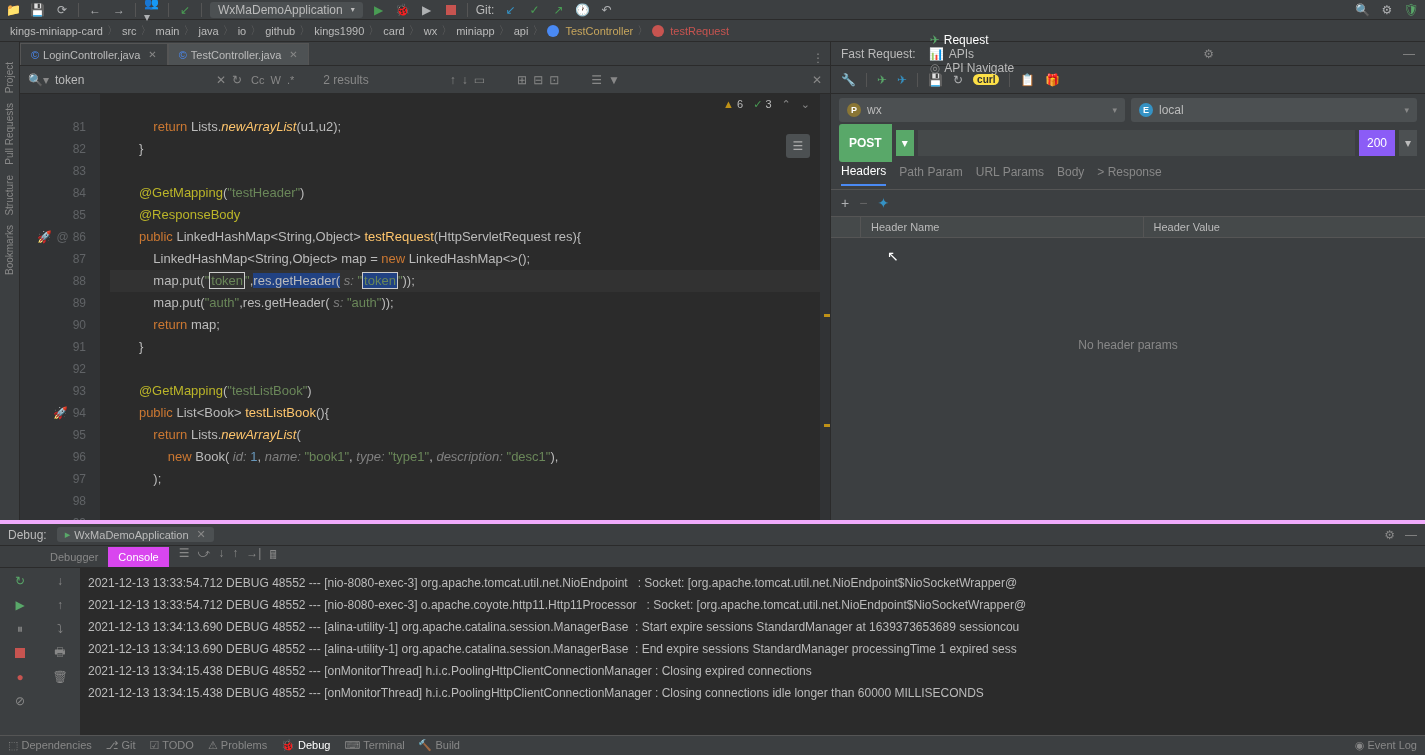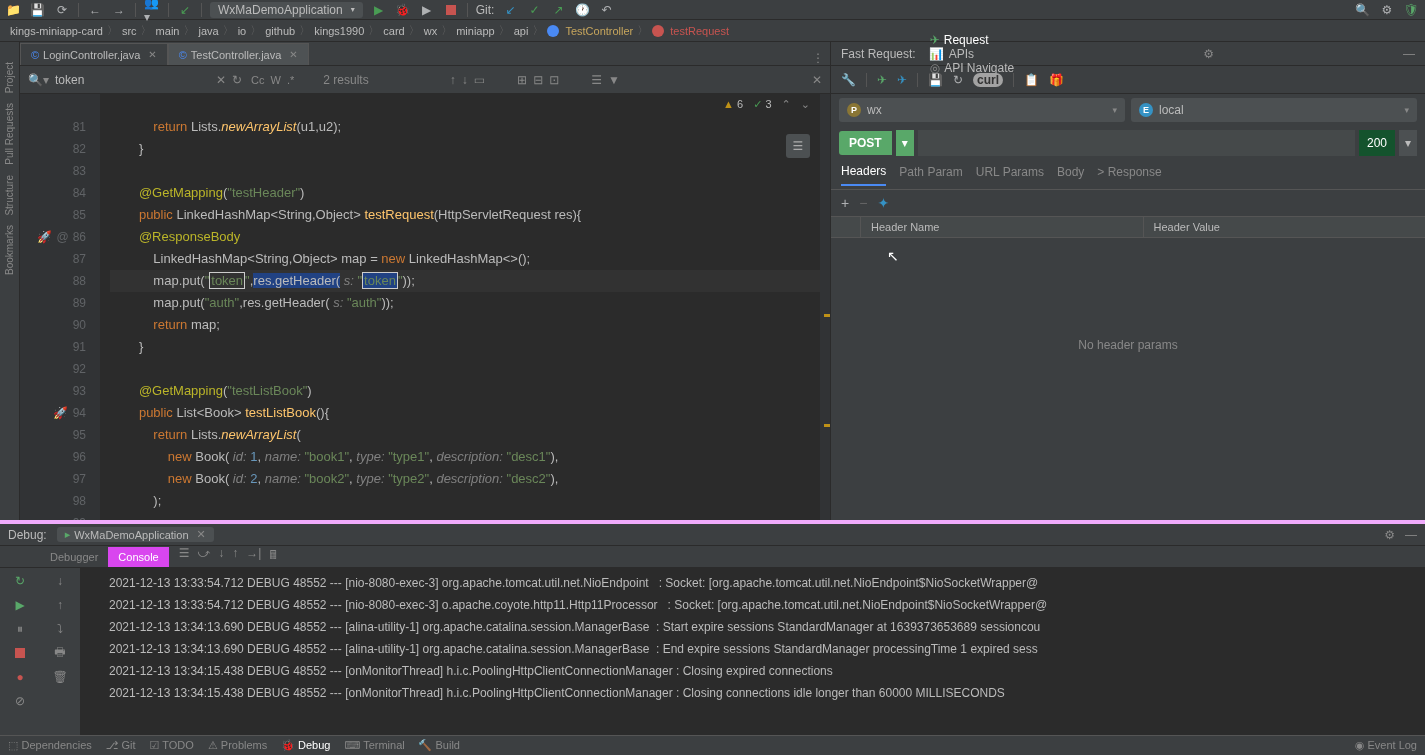--- a/index.html
+++ b/index.html
@@ -79,34 +79,34 @@
 .rp-header { height:24px; display:flex; align-items:center; padding:0 10px; gap:14px; border-bottom:1px solid #2b2b2b; }
 .rp-title { color:#bbb; }
 .rp-tab { display:flex; align-items:center; gap:4px; cursor:pointer; }
 .rp-tab.active { color:#fff; }
 .rp-gear { margin-left:auto; color:#888; }
 
 .rp-toolbar { height:28px; display:flex; align-items:center; padding:0 10px; gap:10px; border-bottom:1px solid #2b2b2b; }
 .rp-tb-icon { color:#afb1b3; cursor:pointer; }
 .send-green { color:#59a869; }
 .send-blue { color:#3592c4; }
-.curl-badge { background:#a3a3a3; color:#333; border-radius:8px; padding:0 4px; font-size:12px; font-weight:bold; }
+.curl-badge { background:#fde047; color:#333; border-radius:8px; padding:0 4px; font-size:10px; font-weight:bold; }
 
 .rp-selects { height:32px; display:flex; align-items:center; padding:0 8px; gap:6px; }
 .sel { flex:1; background:#4c5052; height:24px; display:flex; align-items:center; padding:0 8px; border-radius:3px; cursor:pointer; }
 .sel::after { content:'▾'; margin-left:auto; font-size:9px; color:#888; }
 .sel-badge { width:14px; height:14px; border-radius:50%; display:inline-flex; align-items:center; justify-content:center; font-size:9px; margin-right:6px; font-weight:bold; }
 .badge-p { background:#8a7635; color:#fff; }
 .badge-e { background:#3592c4; color:#fff; }
 
 .rp-url { height:34px; display:flex; align-items:center; padding:0 8px; gap:4px; }
-.method-sel { background:#59a869; color:#fff; height:24px; padding:0 10px; display:flex; align-items:center; border-radius:3px 0 0 3px; cursor:pointer; font-weight:bold; }
+.method-sel { background:#59a869; color:#fff; height:38px; padding:0 10px; display:flex; align-items:center; border-radius:3px 0 0 3px; cursor:pointer; font-weight:bold; }
 .method-dd { background:#59a869; height:26px; width:18px; display:flex; align-items:center; justify-content:center; color:#fff; cursor:pointer; }
 .url-input { flex:1; height:26px; background:#45494a; border:none; padding:0 8px; color:#bbb; outline:none; }
-.status-code { background:#14532d; color:#fff; height:26px; padding:0 8px; display:flex; align-items:center; }
+.status-code { background:#8b5cf6; color:#fff; height:26px; padding:0 8px; display:flex; align-items:center; }
 .status-dd { background:#4c5052; height:26px; width:18px; display:flex; align-items:center; justify-content:center; cursor:pointer; }
 
 .rp-tabs2 { height:30px; display:flex; align-items:center; padding:0 10px; gap:13px; border-bottom:1px solid #555; }
 .rp-tab2 { cursor:pointer; color:#888; padding-bottom:6px; }
 .rp-tab2.active { color:#fff; border-bottom:2px solid #4a8af4; }
 
 .rp-actions { height:26px; display:flex; align-items:center; padding:0 10px; gap:10px; }
 .plus { color:#afb1b3; cursor:pointer; font-size:14px; }
 .minus { color:#666; }
 
@@ -125,21 +125,21 @@
 .debug-app { background:#4c5052; padding:1px 8px; border-radius:3px; display:flex; align-items:center; gap:4px; font-size:11px; }
 .debug-tabs { height:22px; background:#3c3f41; display:flex; align-items:center; border-bottom:1px solid #2b2b2b; padding-left:40px; }
 .dt-tab { padding:0 10px; height:20px; display:flex; align-items:center; cursor:pointer; color:#888; font-size:11px; }
 .dt-tab.active { background:#d946ef; color:#fff; }
 .dt-icons { display:flex; gap:8px; margin-left:10px; color:#888; }
 
 .debug-body { flex:1; display:flex; }
 .debug-side { width:40px; background:#3c3f41; display:flex; flex-direction:column; align-items:center; padding-top:4px; gap:6px; }
 .ds-icon { width:18px; height:18px; color:#888; cursor:pointer; display:flex; align-items:center; justify-content:center; }
 .ds-stop { background:#c75450; width:10px; height:10px; }
-.console { flex:1; padding:4px 8px; font-size:12px; line-height:22px; overflow:hidden; color:#bbb;margin-left:21px; }
+.console { flex:1; padding:4px 8px; font-size:12px; line-height:22px; overflow:hidden; color:#bbb; }
 .console-line { white-space:pre; }
 
 
 .bottom-bar { height:20px; background:#3c3f41; display:flex; align-items:center; padding:0 8px; gap:14px; border-top:1px solid #555; font-size:11px; position:absolute; bottom:0; width:100%; }
 .bb-item { display:flex; align-items:center; gap:4px; color:#888; cursor:pointer; }
 .bb-item.active { color:#fff; }
 </style>
 </head>
 <body>
 
@@ -307,33 +307,32 @@
           <div class="gut-row">
             <span>99</span>
           </div>
         </div>
       <div class="code" id="code">
           <div class="code-line "></div>
           <div class="code-line ">            <span class="kw">return</span> Lists.<span class="italic">newArrayList</span>(u1,u2);</div>
           <div class="code-line ">        }</div>
           <div class="code-line "></div>
           <div class="code-line ">        <span class="ann">@GetMapping</span>(<span class="str">"testHeader"</span>)</div>
+          <div class="code-line ">        <span class="ann">@ResponseBody</span></div>
           <div class="code-line ">        <span class="kw">public</span> LinkedHashMap&lt;String,Object&gt; <span class="mth">testRequest</span>(HttpServletRequest res){</div>
-          <div class="code-line ">        <span class="ann">@ResponseBody</span></div>
           <div class="code-line ">            LinkedHashMap&lt;String,Object&gt; map = <span class="kw">new</span> LinkedHashMap&lt;&gt;();</div>
           <div class="code-line hl-line">            map.put(<span class="str">"<span class="box-token2">token</span>"</span>,<span style="background:#214283">res.getHeader(</span> <span class="param">s:</span> <span class="str">"<span class="box-token">token</span>"</span>));</div>
           <div class="code-line ">            map.put(<span class="str">"auth"</span>,res.getHeader( <span class="param">s:</span> <span class="str">"auth"</span>));</div>
           <div class="code-line ">            <span class="kw">return</span> map;</div>
           <div class="code-line ">        }</div>
           <div class="code-line "></div>
           <div class="code-line ">        <span class="ann">@GetMapping</span>(<span class="str">"testListBook"</span>)</div>
           <div class="code-line ">        <span class="kw">public</span> List&lt;Book&gt; <span class="mth">testListBook</span>(){</div>
           <div class="code-line ">            <span class="kw">return</span> Lists.<span class="italic">newArrayList</span>(</div>
           <div class="code-line ">                <span class="kw">new</span> Book( <span class="param">id:</span> <span class="num">1</span>, <span class="param">name:</span> <span class="str">"book1"</span>, <span class="param">type:</span> <span class="str">"type1"</span>, <span class="param">description:</span> <span class="str">"desc1"</span>),</div>
-          <div class="code-line ">                <span class="kw">new</span> Book( <span class="param">id:</span> <span class="num">2</span>, <span class="param">name:</span> <span class="str">"book2"</span>, <span class="param">type:</span> <span class="str">"type2"</span>, <span class="param">description:</span> <span class="str">"desc2"</span>),</div>
           <div class="code-line ">            );</div>
         </div>
       <div class="status-top">
         <span><span class="warn">▲</span> <span>6</span></span>
         <span><span class="chk">✓</span> <span>3</span></span>
         <span style="color:#888">⌃</span>
         <span style="color:#888">⌄</span>
       </div>
       <div class="list-btn">☰</div>
       <div class="minimap">

